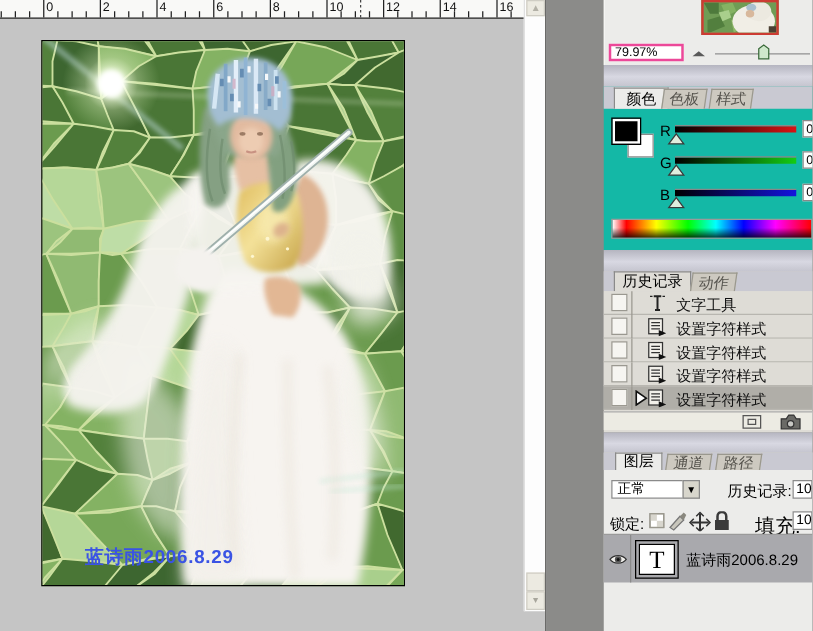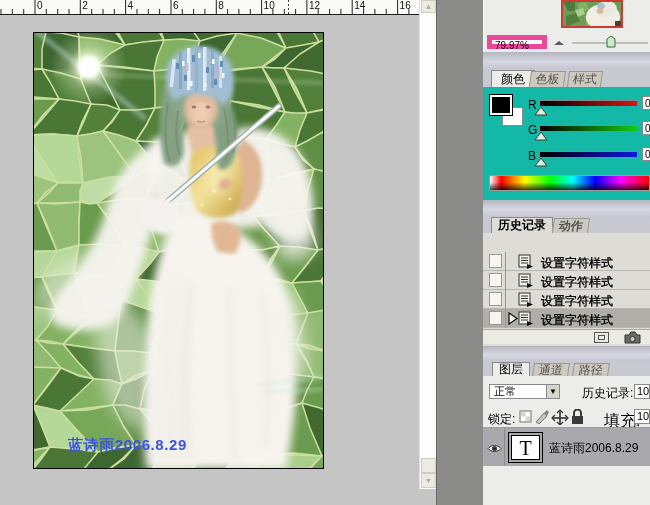--- a/index.html
+++ b/index.html
@@ -356,21 +356,21 @@
 <path d="M14,2 l9,-2 l3,7 l-8,4 Z" fill="#85b263"></path>
 <path d="M22,14 l9,-2 l2,8 l-9,4 Z" fill="#8fb86a"></path>
 <path d="M12,8 l8,-2 l2,6 l-7,3 Z" fill="#a9cf8c"></path>
 <ellipse cx="40" cy="15" rx="17" ry="13" fill="#f1eee6"></ellipse>
 <ellipse cx="44" cy="7" rx="10" ry="8" fill="#ece9e0"></ellipse>
 <ellipse cx="38" cy="4" rx="4" ry="3" fill="#a8bfcf"></ellipse>
 <ellipse cx="37" cy="9" rx="3.4" ry="3" fill="#d8b89c"></ellipse>
 <rect x="52" y="19" width="6" height="5" fill="#4a3f32"></rect>
 </svg>
     </div>
-    <div class="abs" style="left:3px; top:35px; width:60px; height:14px; background:#fff; border:5px solid #ec4899; font-size:10px; padding-left:3px; line-height:12px;">79.97%</div>
+    <div class="abs" style="left:3px; top:35px; width:60px; height:14px; background:#fff; border:2px solid #ec4899; font-size:10px; padding-left:3px; line-height:12px;">79.97%</div>
     <svg class="abs" style="left:66px; top:35px;" width="101" height="15">
       <polygon points="4,10 9,6 14,10" fill="#5a5a5a"></polygon>
       <line x1="22" y1="8" x2="98" y2="8" stroke="#909090" stroke-width="1"></line>
       <path d="M124,3 l4,-3 l4,3 v8 h-8 Z" transform="translate(-67,1)" fill="#cfe8cc" stroke="#3a6a3a"></path>
     </svg>
   </div>
 
   <div class="abs" style="left:0; top:52px; width:167px; height:17px; background:linear-gradient(#b5b5c0,#d8d8e2 55%,#c5c5cf);"></div>
 
   <div class="abs" style="left:0; top:69px; width:167px; height:131px; background:#14b8a6;">
@@ -400,25 +400,34 @@
         <path d="M8,1 L14,9 L2,9 Z" fill="#dfeede" stroke="#3a3a3a"></path>
       </svg>
       <div class="abs" style="left:159px; top:78px; width:12px; height:14px; background:#fff; border:1px solid #888; font-size:10px; padding-left:2px; line-height:13px;">0</div>
     <div class="abs" style="left:6px; top:106px; width:161px; height:16px; background:linear-gradient(90deg,#fff 0%,#f00 7%,#ff0 22%,#0f0 38%,#0ff 52%,#00f 66%,#f0f 82%,#f00 100%); border:1px solid #9a9a9a;">
         <div style="position:absolute;left:0;top:0;width:100%;height:100%;background:linear-gradient(180deg,rgba(0,0,0,0) 45%,rgba(0,0,0,0.75) 100%);"></div>
       </div>
   </div>
 
   <div class="abs" style="left:0; top:200px; width:167px; height:17px; background:linear-gradient(#b5b5c0,#d8d8e2 55%,#c5c5cf);"></div>
 
-  <div class="abs" style="left:0; top:217px; width:167px; height:129px; background:#dedcd6;font-weight:bold;">
+  <div class="abs" style="left:0; top:217px; width:167px; height:129px; background:#dedcd6;">
     <div class="abs" style="left:0; top:0; width:167px; height:16px; background:#c9c9d2;">
       <div class="abs" style="left:8px; top:0px; width:62px; height:16px; background:#dedcd6; border:1px solid #8a8a8a; border-bottom:none; font-size:12px; text-align:center; line-height:15px;">历史记录</div>
       <div class="abs" style="left:70px; top:1px; width:36px; height:15px; background:#cdc9c0; border:1px solid #9a988e; border-bottom:none; font-size:12px; color:#55534d; text-align:center; line-height:14px; transform:skewX(-8deg);">动作</div>
     </div>
+    <div class="abs" style="left:0; top:16px; width:167px; height:19px; background:#dedcd6; border-bottom:1px solid #b8b6b0;">
+        <div class="abs" style="left:6px; top:2px; width:13px; height:14px; background:#f6f5f1; border:1px solid #9a9890;"></div>
+        <div class="abs" style="left:22px; top:0; width:1px; height:19px; background:#9a9890;"></div>
+        <div class="abs" style="left:35px; top:2px;"><svg width="16" height="15" viewBox="0 0 16 15">
+            <path d="M8,2 L8,13 M5,2 L11,2 M6,13 L10,13" stroke="#222" stroke-width="1.6" fill="none"></path>
+            <path d="M2,2 L4,2 M12,2 L14,2" stroke="#222"></path>
+          </svg></div>
+        <div class="abs" style="left:58px; top:3px; font-size:12px; color:#111;">文字工具</div>
+      </div>
       <div class="abs" style="left:0; top:35px; width:167px; height:19px; background:#dedcd6; border-bottom:1px solid #b8b6b0;">
         <div class="abs" style="left:6px; top:2px; width:13px; height:14px; background:#f6f5f1; border:1px solid #9a9890;"></div>
         <div class="abs" style="left:22px; top:0; width:1px; height:19px; background:#9a9890;"></div>
         <div class="abs" style="left:35px; top:2px;"><svg width="16" height="15" viewBox="0 0 16 15">
             <rect x="1" y="1" width="11" height="12" fill="#f2f0ea" stroke="#333"></rect>
             <line x1="3" y1="4" x2="10" y2="4" stroke="#333"></line>
             <line x1="3" y1="6.5" x2="10" y2="6.5" stroke="#333"></line>
             <line x1="3" y1="9" x2="10" y2="9" stroke="#333"></line>
             <path d="M9,10 L15,12.5 L9,15 Z" fill="#111"></path>
           </svg></div>

